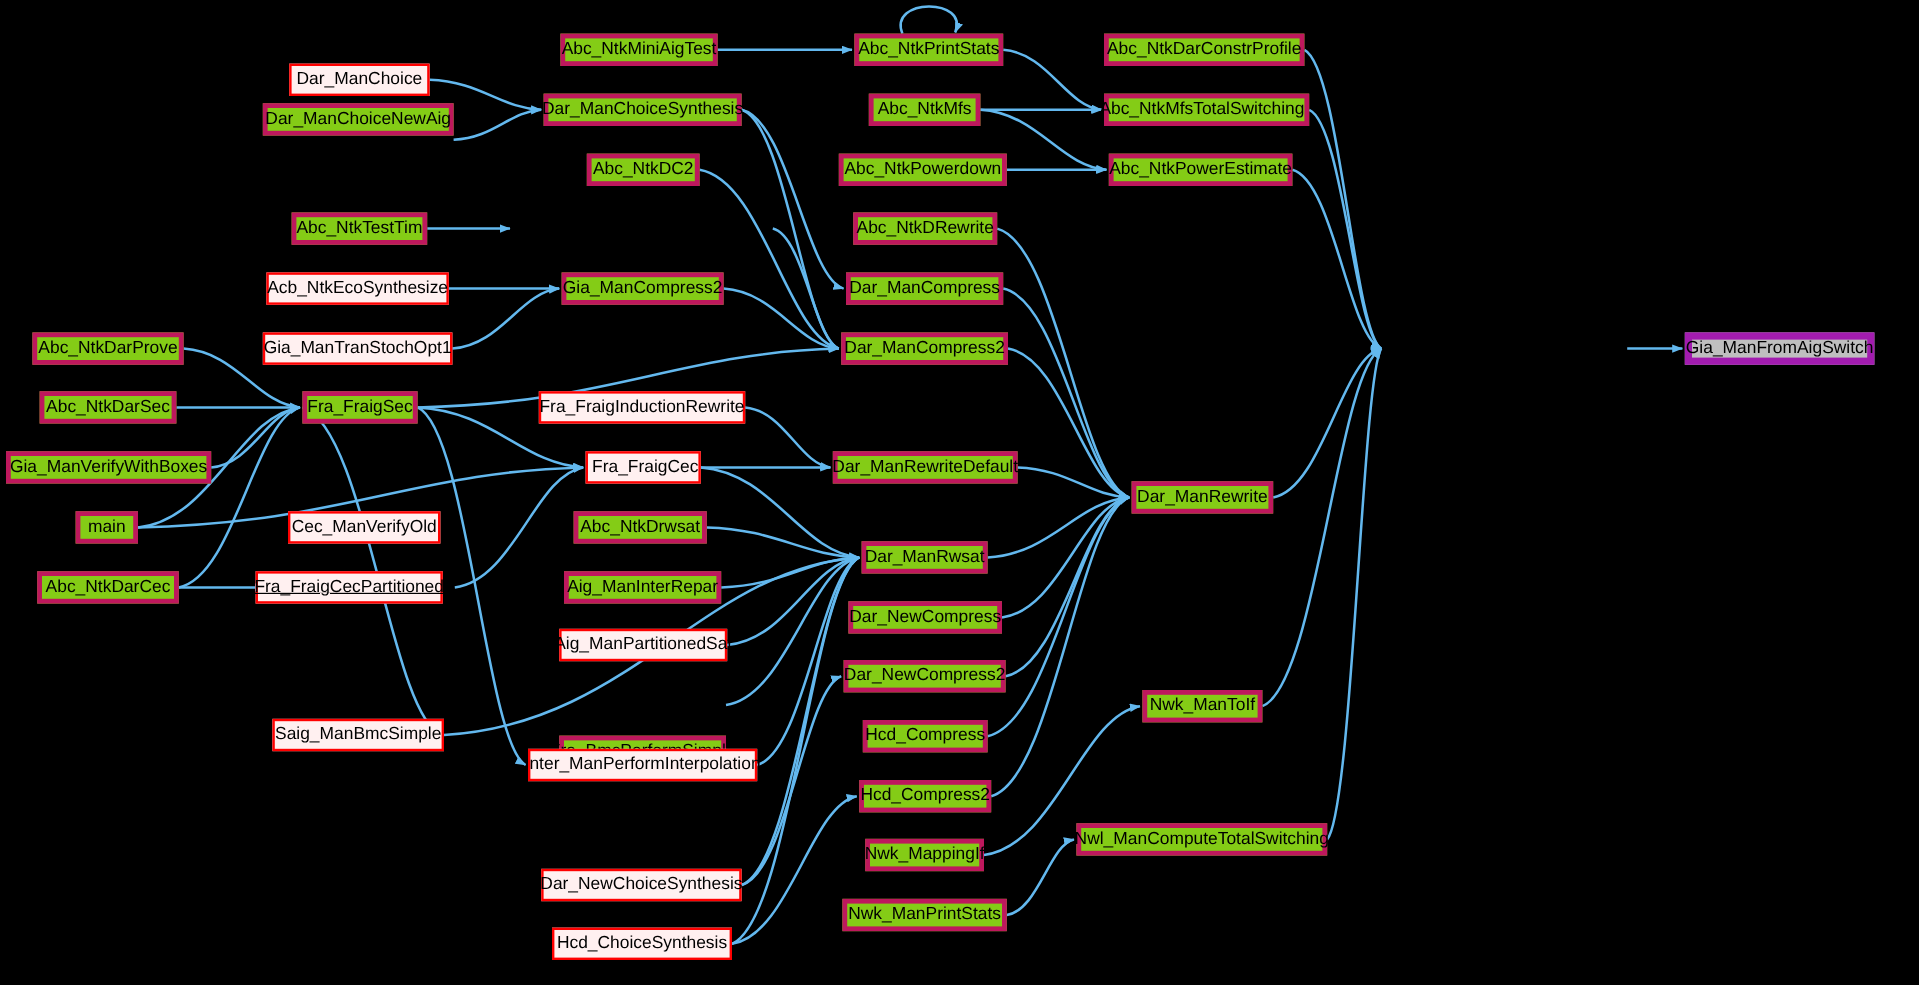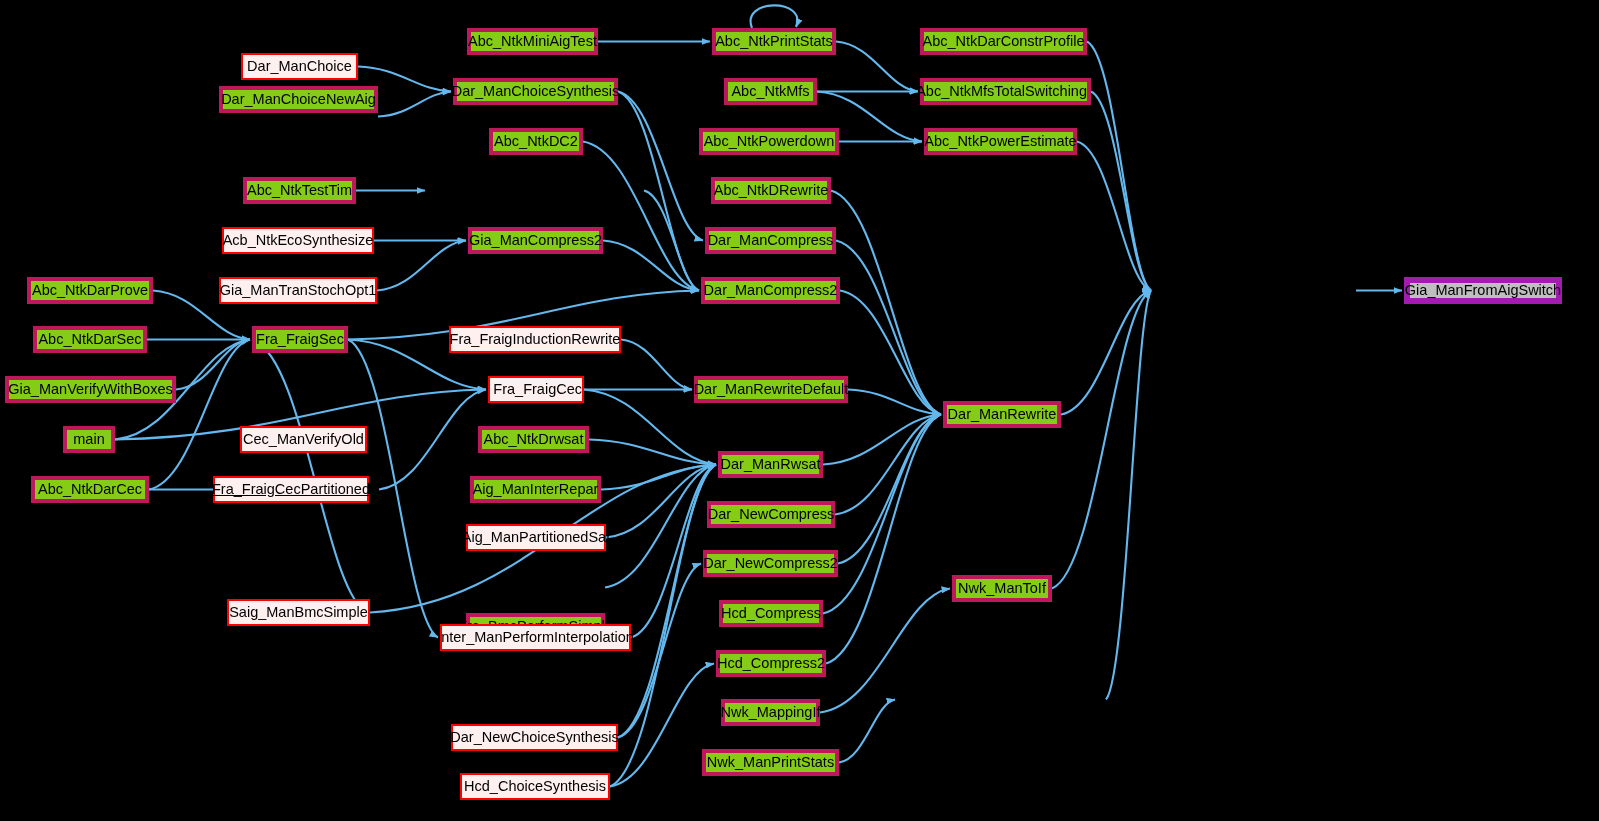--- a/index.html
+++ b/index.html
@@ -206,20 +206,23 @@
     </div>
     <div class="node" style="left: 719px; top: 600px; width: 104px;">
       <span>Hcd_Compress</span>
     </div>
     <div class="node red" style="left: 440px; top: 624px; width: 191px;">
       <span>Inter_ManPerformInterpolation</span>
     </div>
     <div class="node" style="left: 716px; top: 650px; width: 110px;">
       <span>Hcd_Compress2</span>
     </div>
+    <div class="node" style="left: 897px; top: 686px; width: 209px;">
+      <span>Nwl_ManComputeTotalSwitching</span>
+    </div>
     <div class="node" style="left: 721px; top: 699px; width: 99px;">
       <span>Nwk_MappingIf</span>
     </div>
     <div class="node red" style="left: 451px; top: 724px; width: 167px;">
       <span>Dar_NewChoiceSynthesis</span>
     </div>
     <div class="node" style="left: 702px; top: 749px; width: 137px;">
       <span>Nwk_ManPrintStats</span>
     </div>
     <div class="node red" style="left: 460px; top: 773px; width: 150px;">

